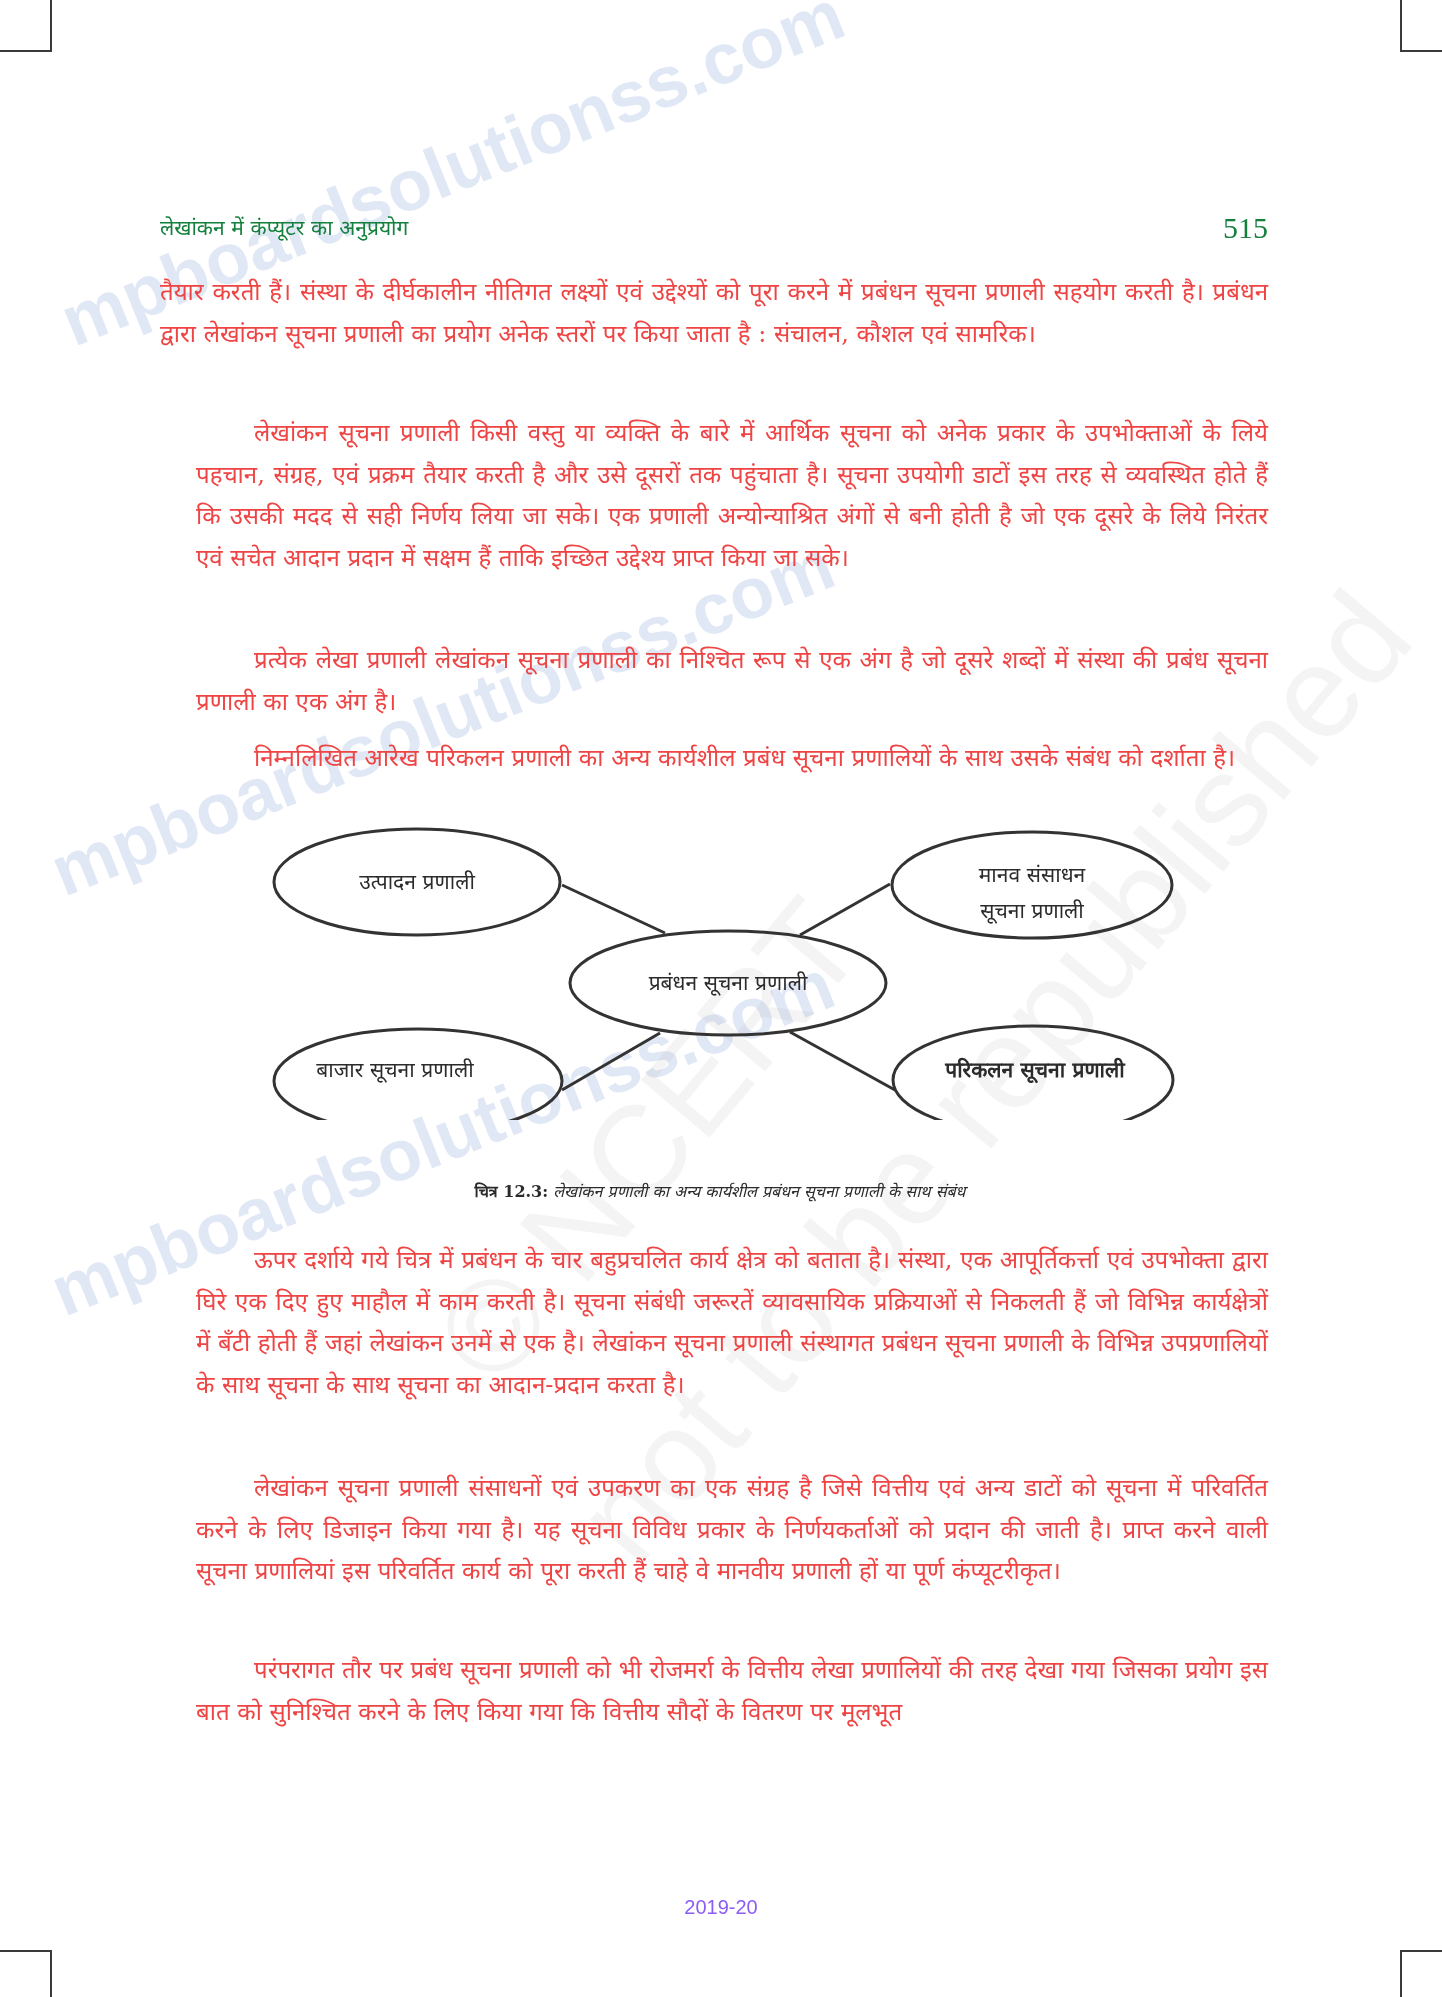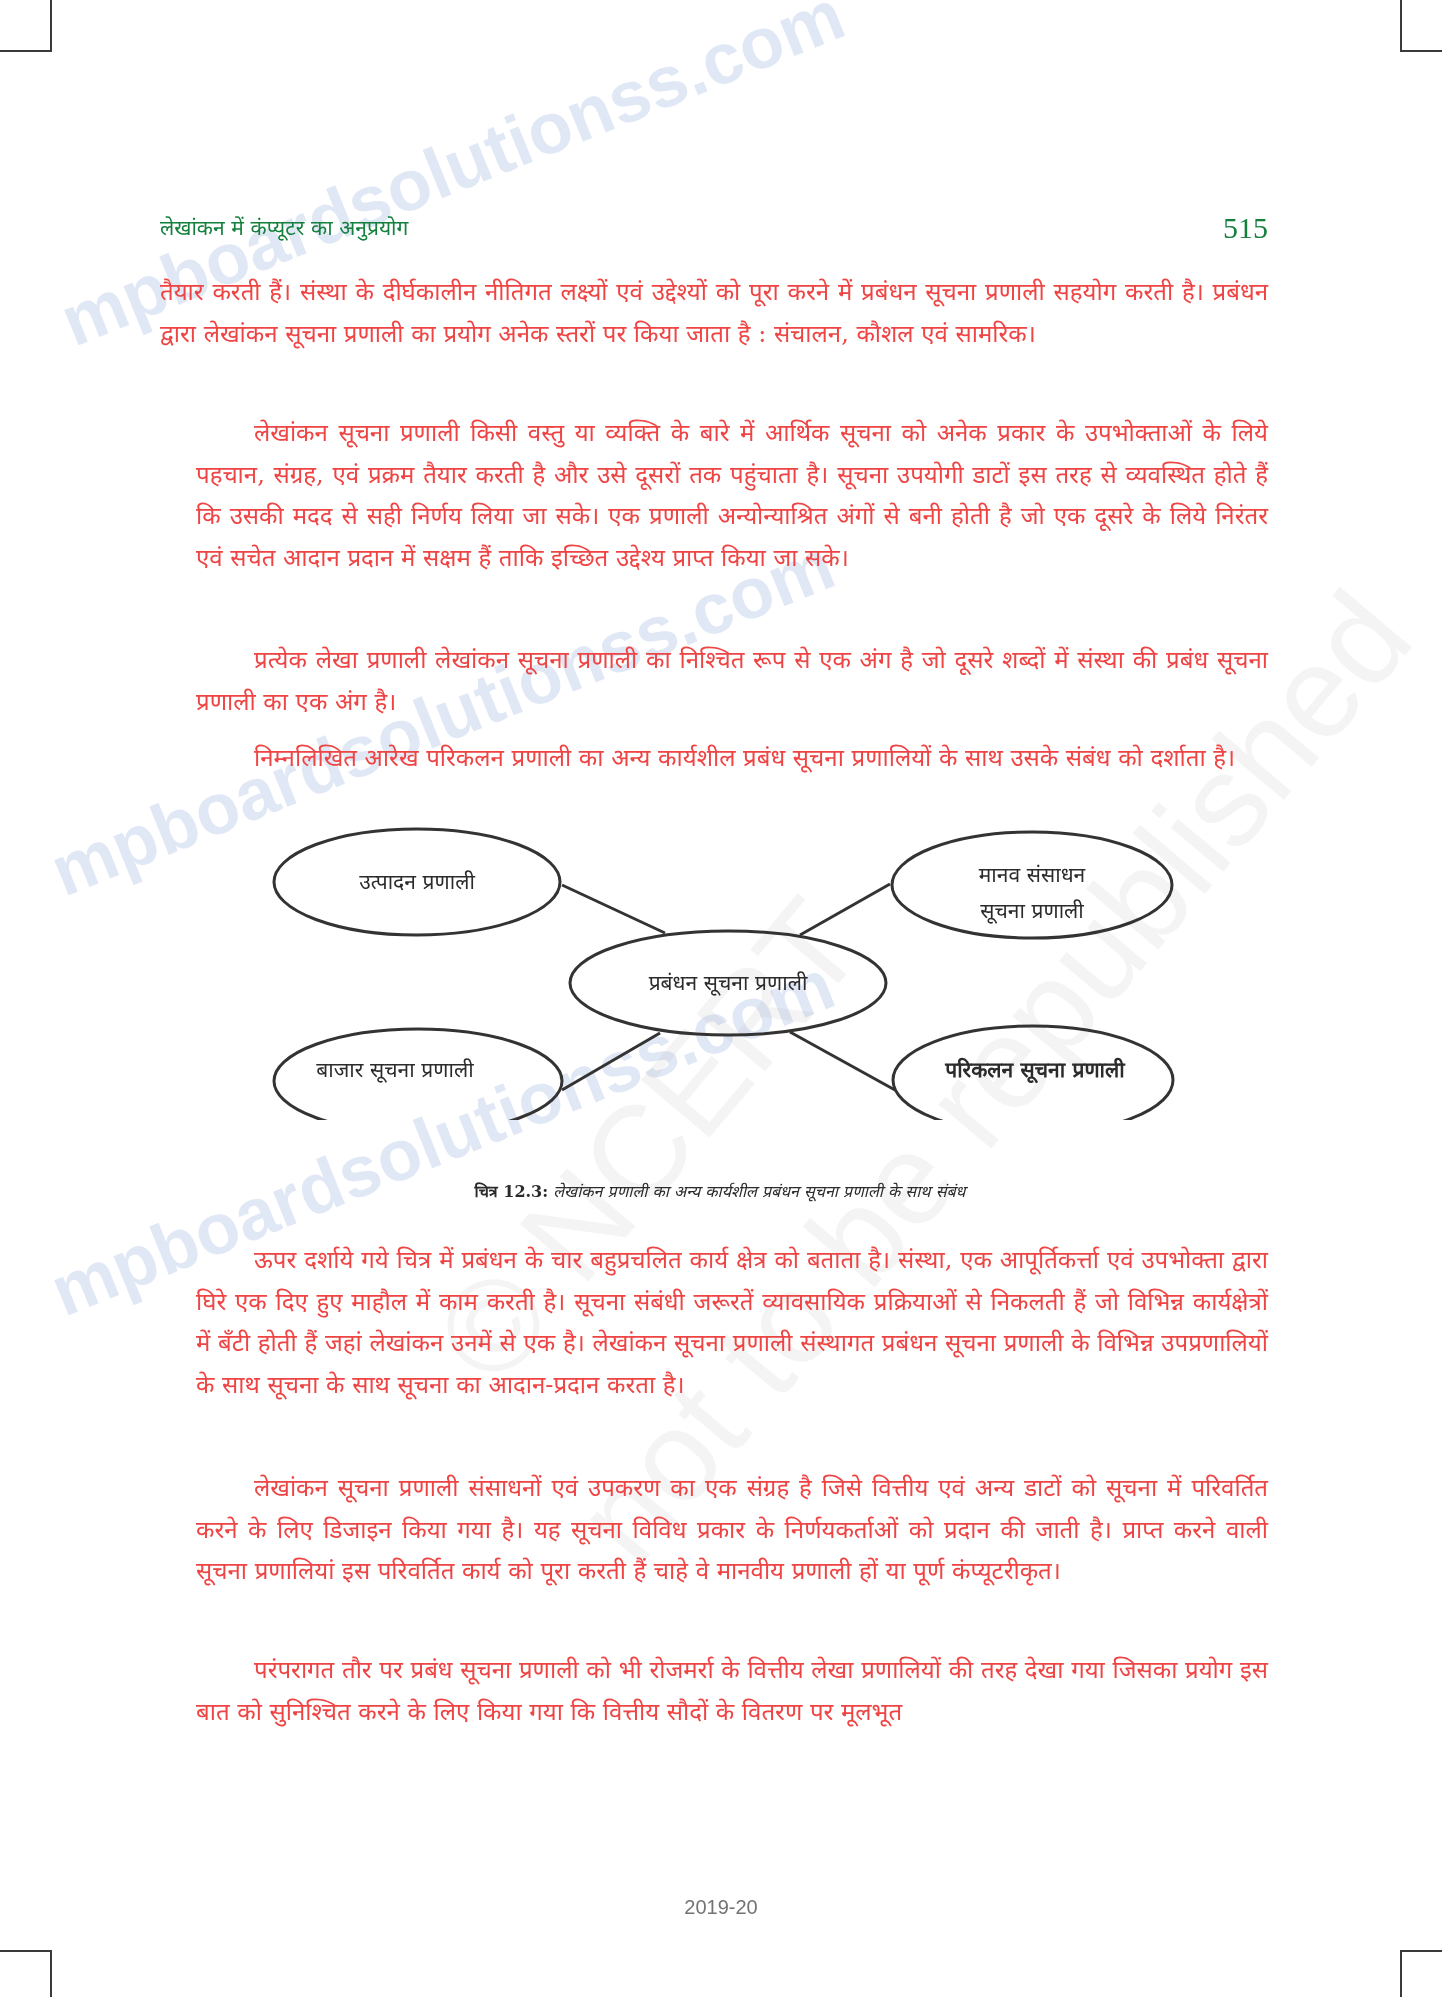--- a/index.html
+++ b/index.html
@@ -95,21 +95,21 @@
     .caption .fig-text { font-style: italic; }
 
     .footer-year {
       position: absolute;
       left: 0;
       width: 1442px;
       top: 1896px;
       text-align: center;
       font-family: "Liberation Sans", sans-serif;
       font-size: 20px;
-      color: #737373;
+      color: #8b5cf6;
     }
 
     .watermark {
       position: absolute;
       font-family: "Liberation Sans", sans-serif;
       font-weight: bold;
       color: rgba(120, 150, 210, 0.22);
       white-space: nowrap;
       transform-origin: left bottom;
       pointer-events: none;

